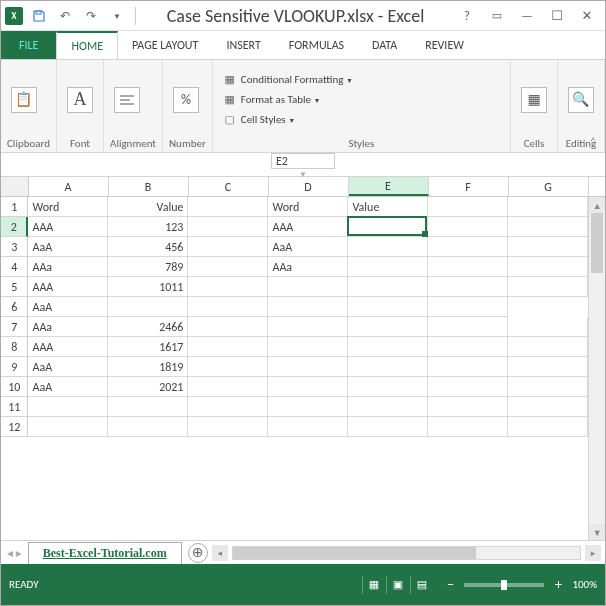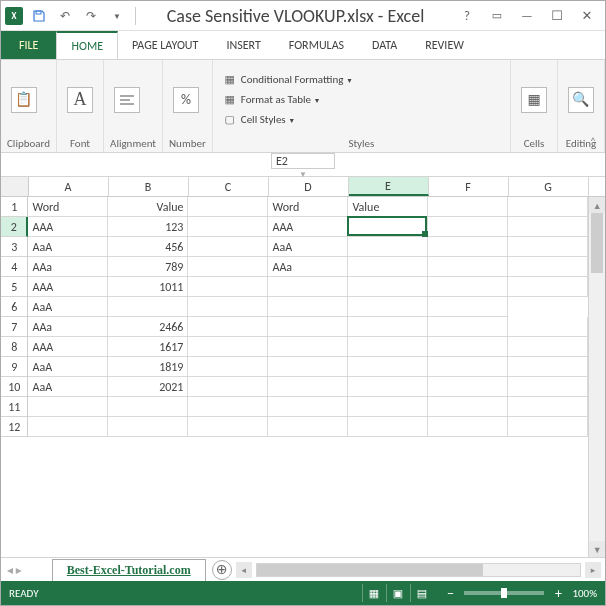--- a/index.html
+++ b/index.html
@@ -12,21 +12,21 @@
 .xl-icon { width: 18px; height: 18px; background: #217346; color: #fff; display: flex; align-items: center; justify-content: center; font-size: 9px; font-weight: bold; border-radius: 2px; }
 .qat-btn { width: 20px; height: 20px; display: flex; align-items: center; justify-content: center; color: #666; cursor: pointer; }
 .qat-sep { width: 1px; height: 18px; background: #ccc; margin: 0 2px; }
 .title { flex: 1; text-align: center; font-size: 18px; color: #444; }
 .win-controls { display: flex; gap: 2px; }
 .win-btn { width: 28px; height: 20px; display: flex; align-items: center; justify-content: center; color: #666; cursor: pointer; font-size: 13px; }
 
 
 .ribbon-tabs { height: 28px; display: flex; align-items: stretch; background: #fff; }
 .rtab { padding: 0 14px; display: flex; align-items: center; font-size: 12px; color: #444; cursor: pointer; }
-.rtab.file { background: #217346; color: #fef9c3; padding: 0 18px; }
+.rtab.file { background: #217346; color: #5eead4; padding: 0 18px; }
 .rtab.active { border-top: 2px solid #217346; border-left: 1px solid #d4d4d4; border-right: 1px solid #d4d4d4; color: #217346; }
 
 
 .ribbon { height: 94px; background: #f5f5f5; border-top: 1px solid #d4d4d4; border-bottom: 1px solid #d4d4d4; display: flex; position: relative; }
 .rgroup { display: flex; flex-direction: column; padding: 4px 6px 2px; border-right: 1px solid #e0e0e0; }
 .rgroup-body { flex: 1; display: flex; align-items: center; gap: 4px; }
 .rgroup-label { font-size: 11px; color: #666; text-align: center; padding-top: 2px; }
 .big-btn { display: flex; flex-direction: column; align-items: center; gap: 2px; padding: 2px 4px; cursor: pointer; font-size: 11px; color: #444; }
 .big-icon { width: 26px; height: 26px; border: 1px solid #bbb; background: #fff; display: flex; align-items: center; justify-content: center; font-size: 14px; color: #555; }
 .styles-list { display: flex; flex-direction: column; gap: 2px; }
@@ -61,29 +61,29 @@
 .sel-handle { position: absolute; width: 6px; height: 6px; background: #217346; right: -3px; bottom: -3px; }
 .vscroll { width: 18px; background: #f0f0f0; border-left: 1px solid #d4d4d4; position: relative; }
 .vscroll-btn { height: 16px; display: flex; align-items: center; justify-content: center; color: #888; background: #e8e8e8; cursor: pointer; font-size: 9px; }
 .vscroll-track { position: absolute; top: 16px; bottom: 16px; left: 0; right: 0; }
 .vscroll-thumb { position: absolute; top: 0; left: 2px; right: 2px; height: 60px; background: #cdcdcd; }
 .vscroll-bot { position: absolute; bottom: 0; left: 0; right: 0; }
 
 
 .sheet-bar { height: 24px; display: flex; align-items: center; background: #fff; border-top: 1px solid #d4d4d4; }
 .sheet-nav { display: flex; gap: 2px; padding: 0 6px; color: #aaa; }
-.sheet-tab { height: 22px; padding: 0 14px; display: flex; align-items: center; border: 1px solid #aaa; border-bottom: none; background: #fff; font-size: 12px; font-weight: bold; color: #217346; cursor: pointer; font-family: Georgia, serif; text-decoration: underline; margin-left: 24px; }
+.sheet-tab { height: 22px; padding: 0 14px; display: flex; align-items: center; border: 1px solid #aaa; border-bottom: none; background: #fff; font-size: 12px; font-weight: bold; color: #217346; cursor: pointer; font-family: Georgia, serif; text-decoration: underline; }
 .sheet-add { width: 20px; height: 20px; border: 1px solid #aaa; border-radius: 10px; display: flex; align-items: center; justify-content: center; margin-left: 6px; color: #666; cursor: pointer; font-size: 14px; }
 .hscroll { flex: 1; display: flex; align-items: center; justify-content: flex-end; padding: 0 4px; }
 .hscroll-track { flex: 1; height: 14px; background: #f0f0f0; border: 1px solid #d4d4d4; margin: 0 4px; position: relative; }
 .hscroll-thumb { position: absolute; left: 0; top: 0; bottom: 0; width: 70%; background: #cdcdcd; }
 .hscroll-btn { width: 16px; height: 16px; display: flex; align-items: center; justify-content: center; color: #888; background: #e8e8e8; cursor: pointer; font-size: 9px; }
 
 
-.status-bar { height: 24px; background: #217346; color: #fff; display: flex; align-items: center; padding: 0 8px; font-size: 11px; justify-content: center; }
+.status-bar { height: 41px; background: #217346; color: #fff; display: flex; align-items: center; padding: 0 8px; font-size: 11px; justify-content: center; }
 .status-left { flex: 1; }
 .view-btns { display: flex; gap: 2px; margin-right: 10px; }
 .view-btn { width: 22px; height: 18px; display: flex; align-items: center; justify-content: center; color: #fff; cursor: pointer; font-size: 11px; border-left: 1px solid rgba(255,255,255,.3); }
 .zoom { display: flex; align-items: center; gap: 6px; }
 .zoom-btn { width: 16px; height: 16px; display: flex; align-items: center; justify-content: center; cursor: pointer; font-size: 14px; }
 .zoom-track { width: 80px; height: 4px; background: rgba(255,255,255,.4); position: relative; }
 .zoom-slider { position: absolute; left: 50%; top: -3px; width: 6px; height: 10px; background: #fff; transform: translateX(-50%); }
 svg { display: block; }
 </style>
 </head>

